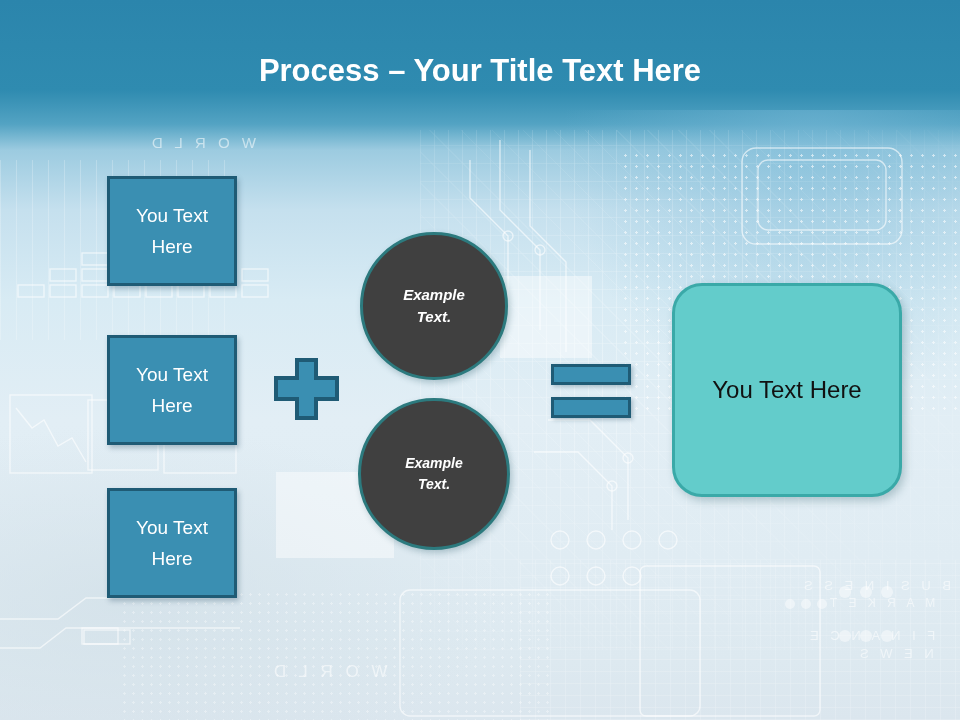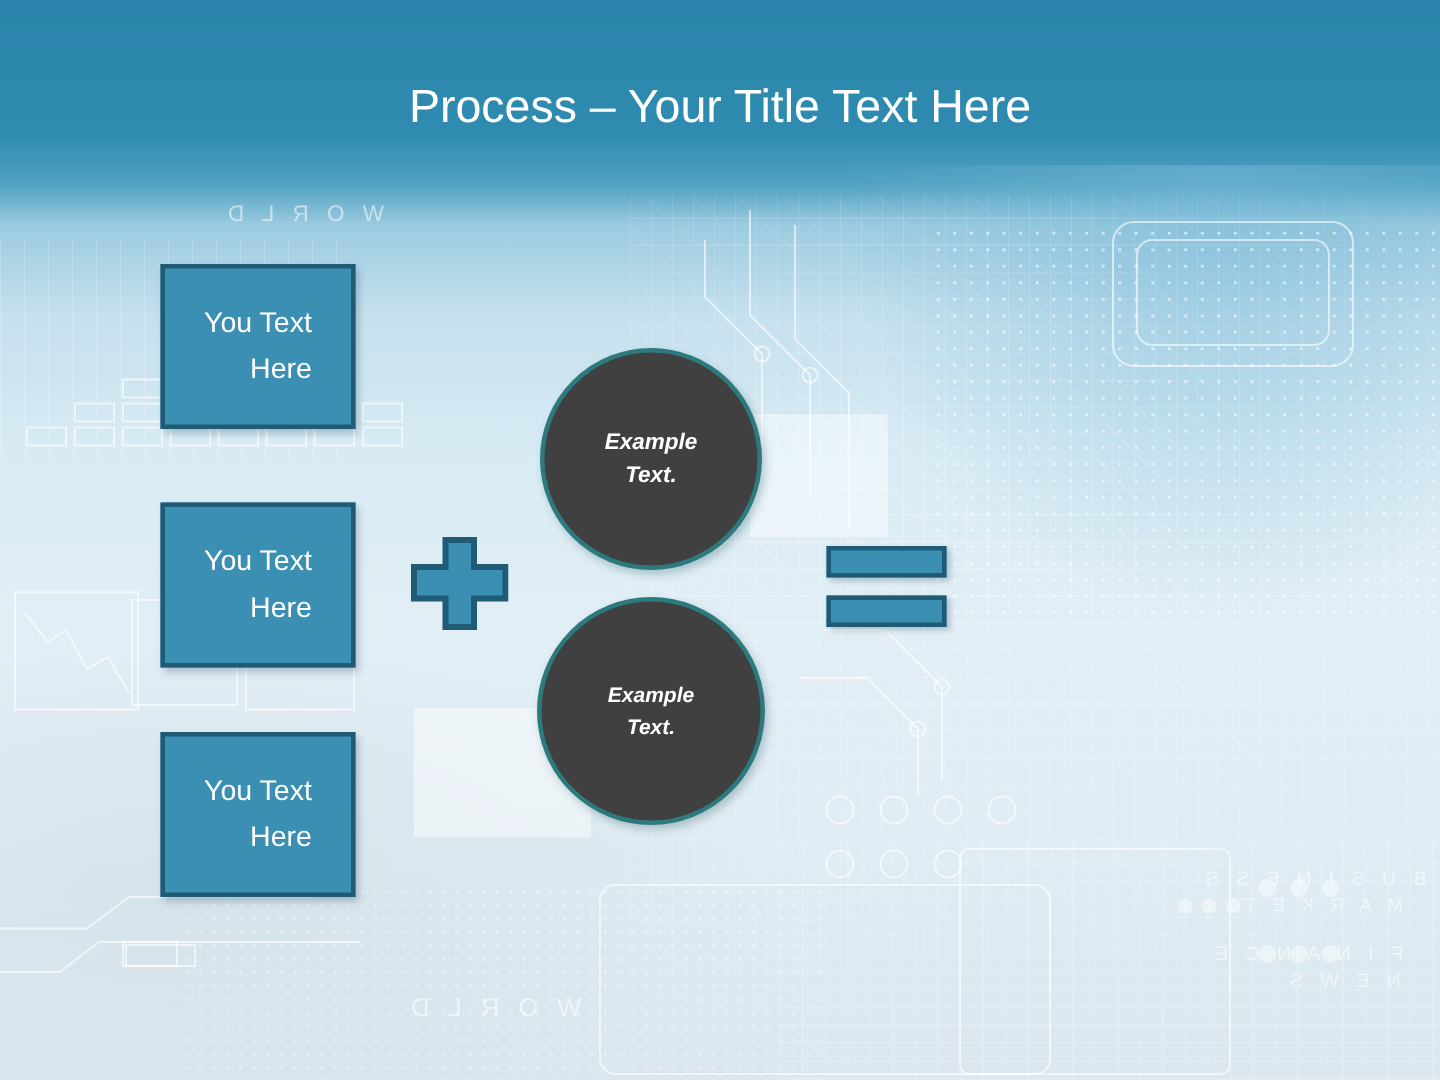--- a/index.html
+++ b/index.html
@@ -112,33 +112,33 @@
   .title {
     position: absolute;
     left: 0; top: 52px;
     width: 960px;
     text-align: center;
     color: #ffffff;
     font-size: 31px;
     line-height: 38px;
     white-space: nowrap;
   }
-  .title .t-bold { font-weight: normal; margin-top: 22px; }
-  .title .t-norm { font-weight: normal; }
+  .title .t-bold { font-weight: bold; margin-top: 22px; }
+  .title .t-norm { font-weight: bold; }
 
   
   .inbox {
     position: absolute;
     width: 130px;
     background: #3a8fb2;
     border: 3px solid #1f5b75;
     color: #ffffff;
     font-size: 19px;
     line-height: 31px;
-    text-align: right;
+    text-align: center;
     display: flex;
     align-items: center;
     justify-content: center;
     box-sizing: border-box;
     box-shadow: 2px 3px 5px rgba(30,70,95,0.30);
   }
   #box-1 { left: 107px; top: 176px; height: 110px; }
   #box-2 { left: 107px; top: 335px; height: 110px; }
   #box-3 { left: 107px; top: 488px; height: 110px; }
 
@@ -330,14 +330,17 @@
   </div>
   <div class="circle" id="circle-2">
     <span>Example<br>Text.</span>
   </div>
 
   <div class="equals">
     <div class="eq-bar top"></div>
     <div class="eq-bar bottom"></div>
   </div>
 
+  <div class="result">
+    <span>You Text Here</span>
+  </div>
 
 </div>
 
 </body></html>

